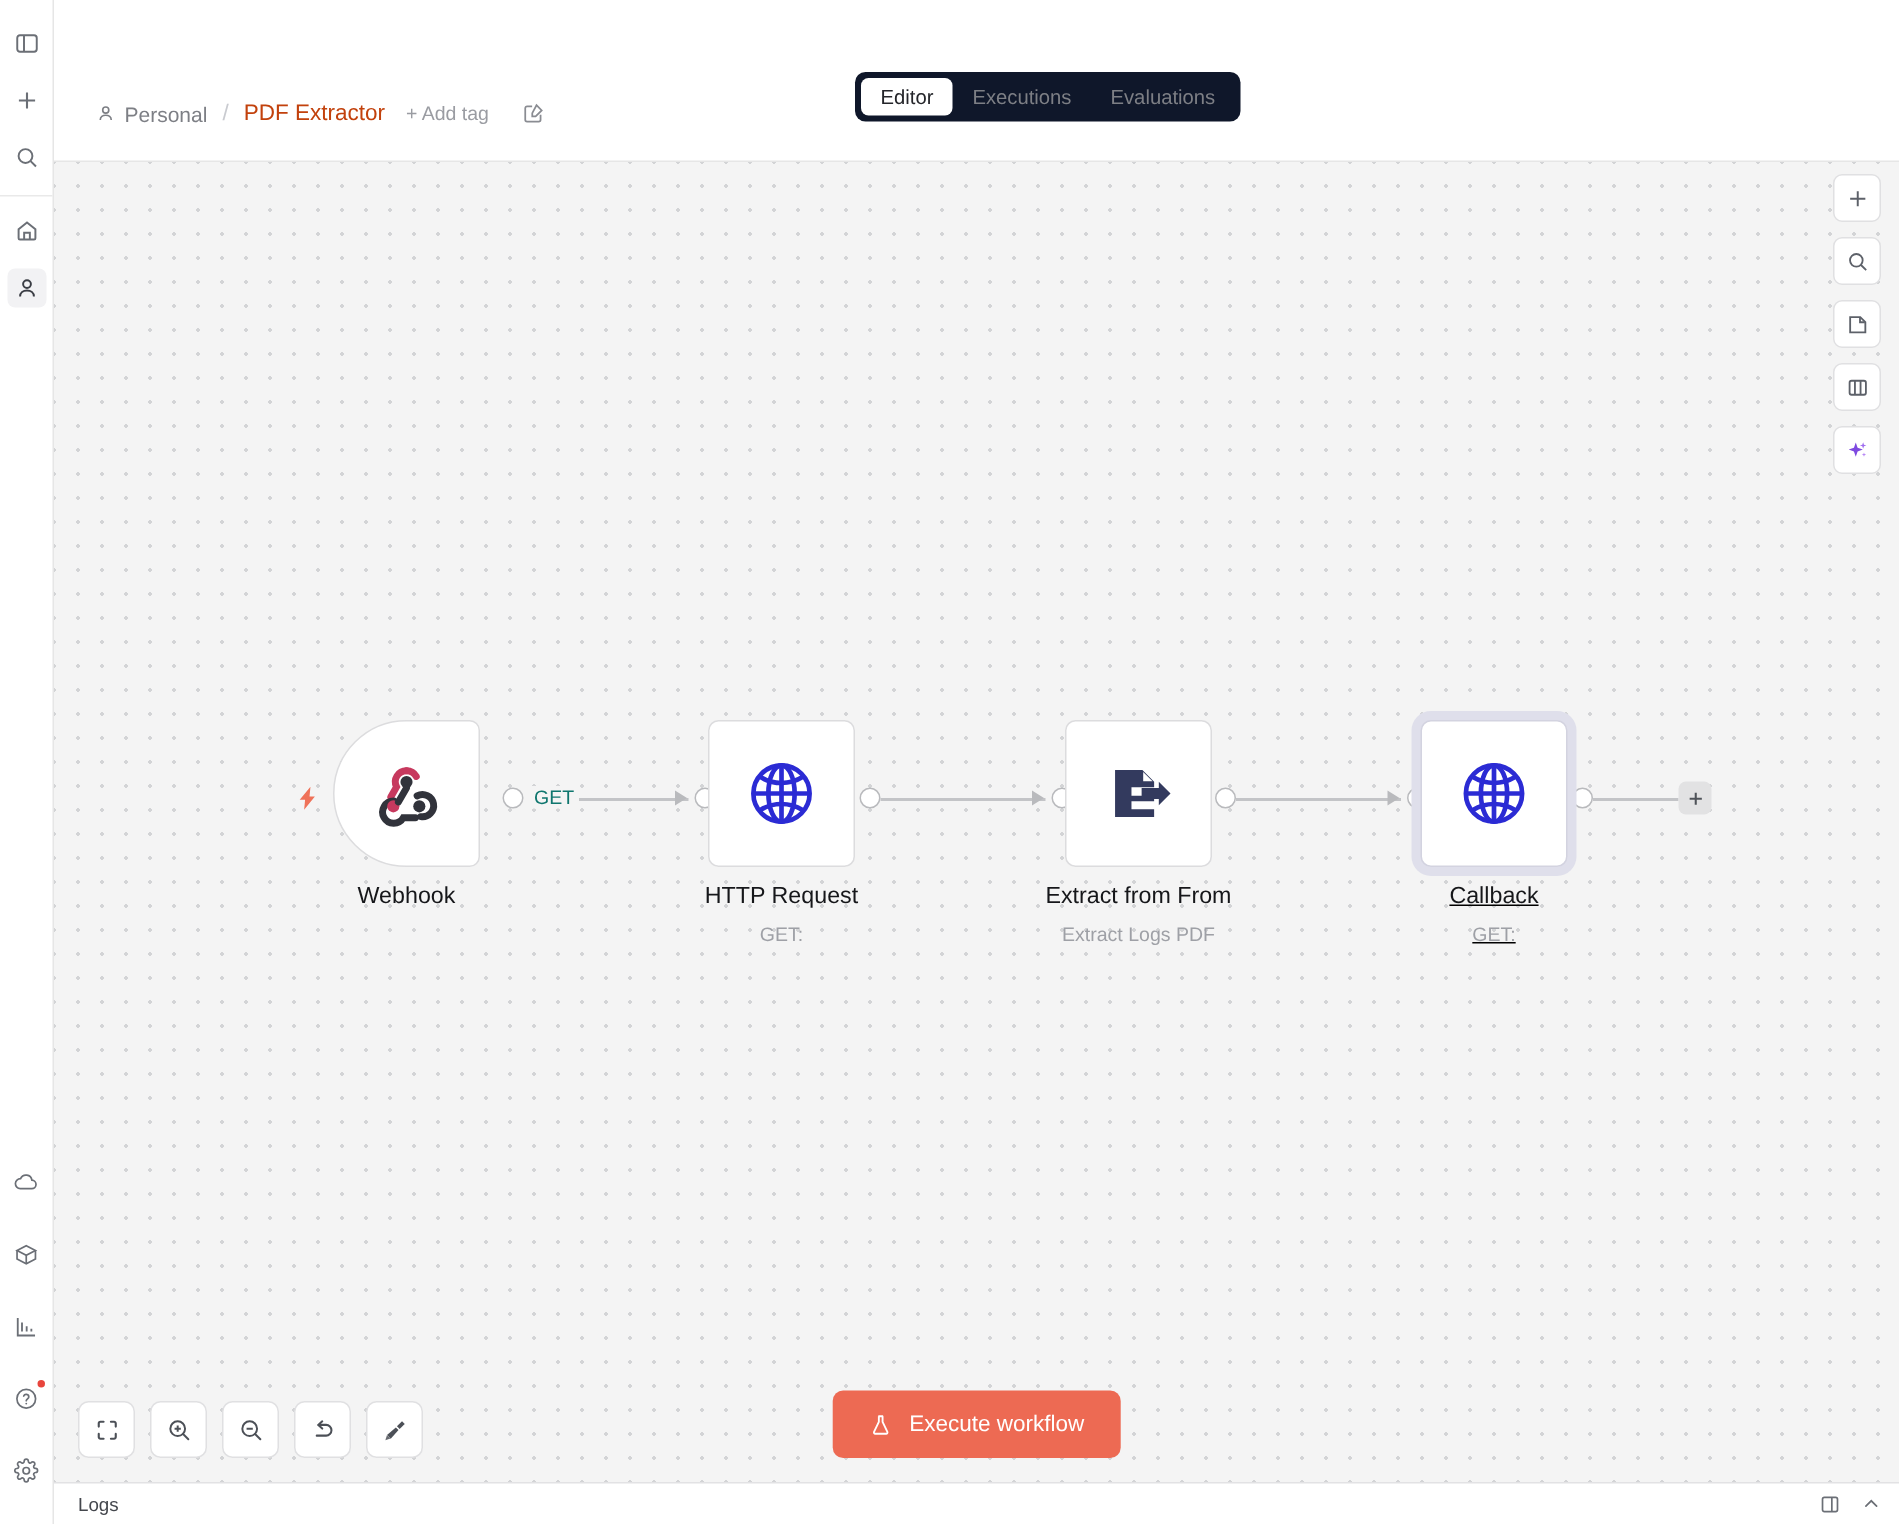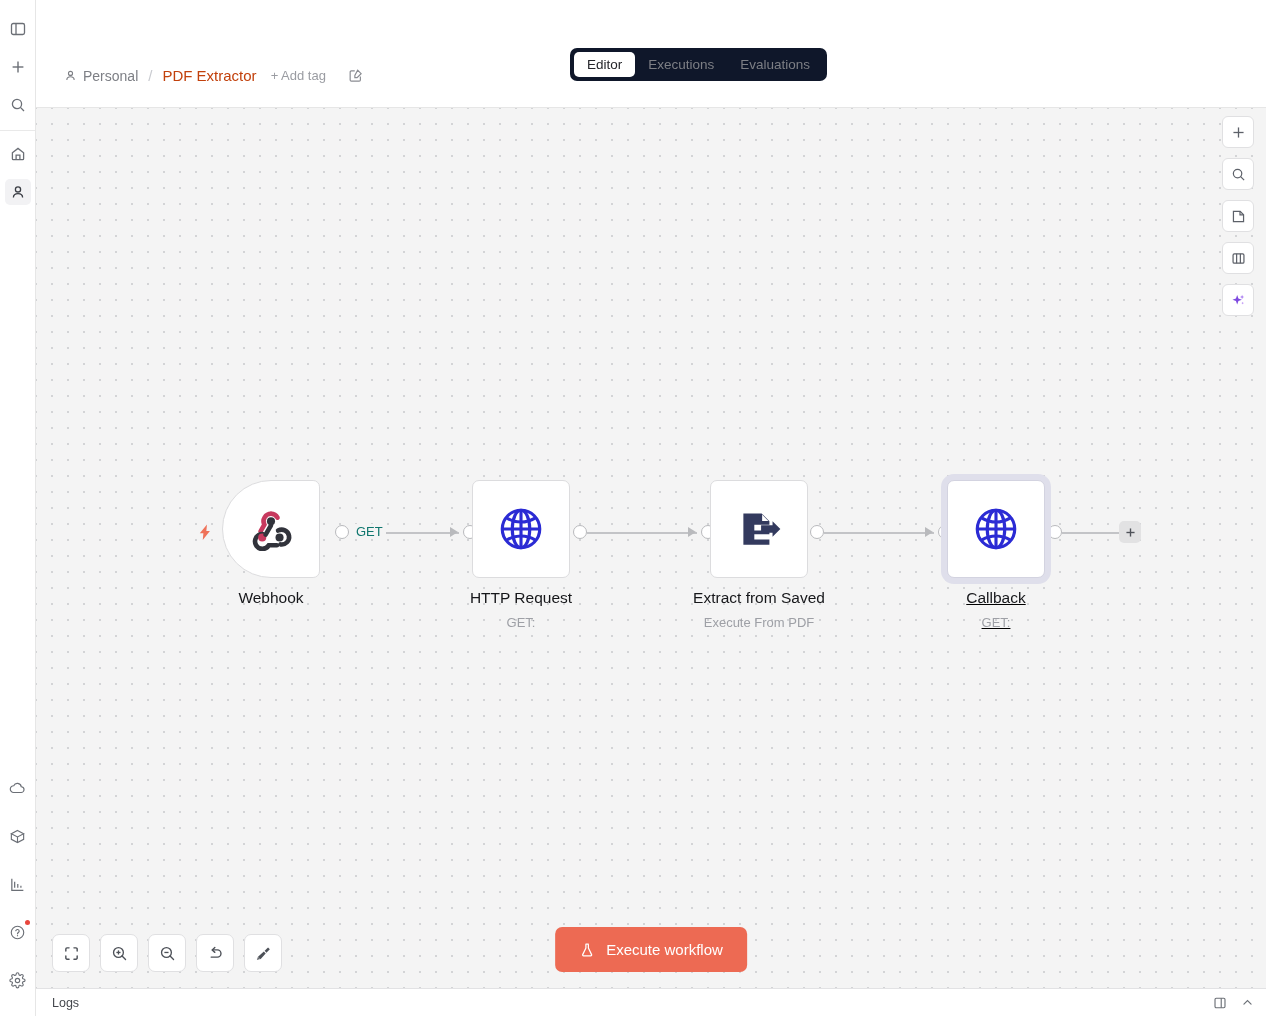--- a/index.html
+++ b/index.html
@@ -442,22 +442,22 @@
         </div>
 
         <div class="node-wrap" style="left:674px; top:372px;">
           <div class="node-box">
             <svg width="50" height="50" viewBox="0 0 48 48">
               <path d="M9 9h17.5L34 16.5v3.5H19.5v5.5H34v3.5H19.5V34H34v5H9z" fill="#333a5e"></path>
               <path d="M27 10.2 33 16.2h-6z" fill="#ffffff"></path>
               <path d="M26 20.5h11v-4l7.5 7.5L37 31.5v-4H26z" fill="#333a5e"></path>
             </svg>
           </div>
-          <div class="node-label">Extract from Saved</div>
-          <div class="node-sub">Execute From PDF</div>
+          <div class="node-label">Extract from From</div>
+          <div class="node-sub">Extract Logs PDF</div>
         </div>
 
         <div class="node-wrap" style="left:911px; top:372px;text-decoration:underline;">
           <div class="node-box selected">
             <svg width="50" height="50" viewBox="0 0 48 48" fill="none" stroke="#2b2bd4" stroke-width="3">
               <circle cx="24" cy="24" r="18"></circle>
               <line x1="6" y1="24" x2="42" y2="24"></line>
               <line x1="24" y1="6" x2="24" y2="42"></line>
               <ellipse cx="24" cy="24" rx="8.4" ry="18"></ellipse>
               <path d="M10.5 13.5a26 26 0 0 0 27 0"></path>

